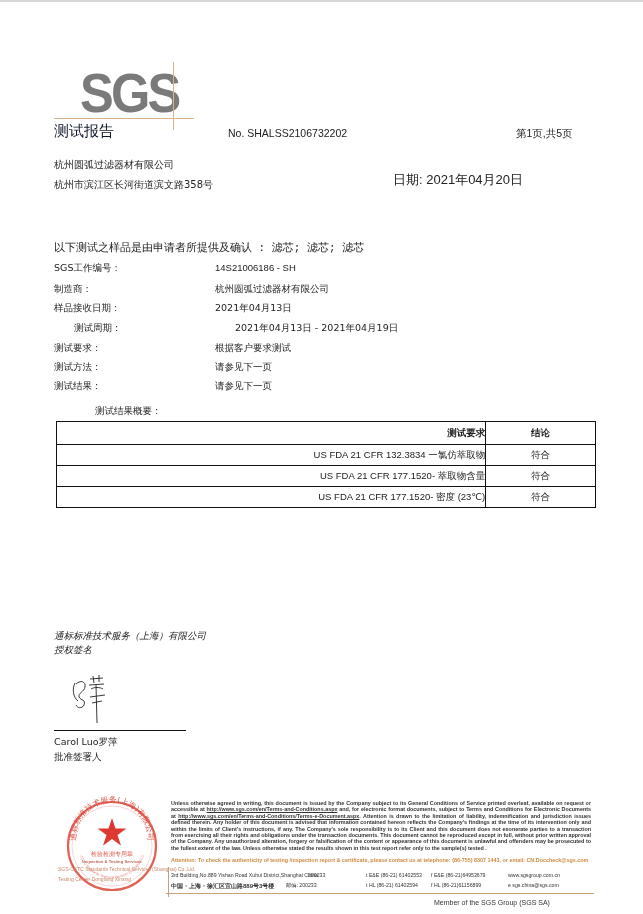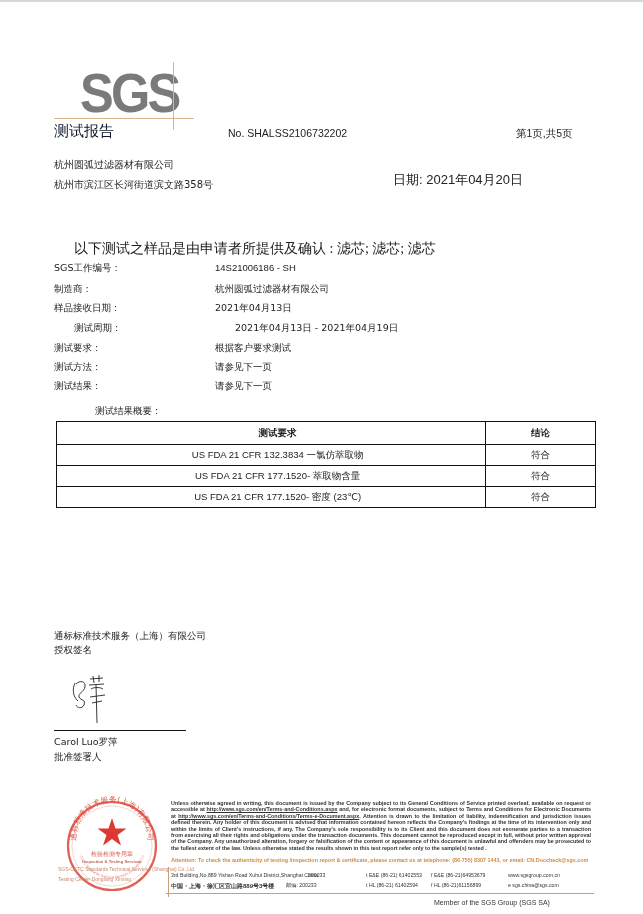--- a/index.html
+++ b/index.html
@@ -15,39 +15,39 @@
 
     
     .report-title { position: absolute; left: 54px; top: 122px; font-size: 15px; color: #0f172a; font-family: "DejaVu Sans", sans-serif; }
     .report-no { position: absolute; left: 228px; top: 127px; font-size: 10.5px; }
     .report-date { position: absolute; left: 393px; top: 127px; font-size: 13px; margin-top: 44px; }
     .report-page { position: absolute; left: 516px; top: 127px; font-size: 10.5px; }
 
     .client-name { position: absolute; left: 54px; top: 158px; font-size: 10px; font-family: "DejaVu Sans", sans-serif; }
     .client-addr { position: absolute; left: 54px; top: 178px; font-size: 10px; font-family: "DejaVu Sans", sans-serif; }
 
-    .sample-intro { position: absolute; left: 54px; top: 240px; font-size: 14px; font-family: Liberation Serif, serif; margin-left: 20px; }
+    .sample-intro { position: absolute; left: 54px; top: 240px; font-size: 11px; font-family: Liberation Mono, monospace; }
 
     .info-row { position: absolute; left: 54px; height: 14px; font-size: 9.5px; font-family: "DejaVu Sans", sans-serif; width: 560px; }
     .info-label { position: absolute; left: 0; top: 0; }
     .info-value { position: absolute; left: 161px; top: 0; }
 
     .summary-label { position: absolute; left: 54px; top: 405px; font-size: 9.5px; font-family: "DejaVu Sans", sans-serif; margin-left: 41px; }
 
     
     .result-table { position: absolute; left: 56px; top: 421px; width: 540px; border-collapse: collapse; font-size: 9.5px; }
     .result-table td, .result-table th { border: 1px solid #111; height: 21px; font-weight: normal; }
     .result-table th { height: 23px; }
-    .result-table .col-req { width: 430px; text-align: center; padding-left: 13px; }
+    .result-table .col-req { width: 430px; text-align: right; padding-left: 13px; }
     .result-table .col-con { width: 110px; text-align: center; font-family: "DejaVu Sans", sans-serif; }
     .result-table th.col-req { font-family: "DejaVu Sans", sans-serif; font-weight: bold; font-size: 9.5px; }
     .result-table th.col-con { font-weight: bold; }
 
     
-    .issuer { position: absolute; left: 54px; top: 629px; font-size: 9.5px; font-family: "DejaVu Sans", sans-serif; line-height: 14px; }
+    .issuer { position: absolute; left: 54px; top: 629px; font-size: 9.5px; font-family: "DejaVu Sans", sans-serif; line-height: 14px; font-style: italic; }
     .signature { position: absolute; left: 70px; top: 675px; width: 45px; height: 50px; }
     .sig-line { position: absolute; left: 54px; top: 730px; width: 132px; height: 1px; background: #111; }
     .signer { position: absolute; left: 54px; top: 734px; font-size: 9.5px; line-height: 15px; font-family: "DejaVu Sans", sans-serif; }
 
     
     .stamp { position: absolute; left: 62px; top: 796px; width: 100px; height: 100px; }
     .stamp-text-1 { position: absolute; left: 58px; top: 866px; font-size: 5px; color: #c98a6a; white-space: nowrap; }
     .stamp-text-2 { position: absolute; left: 58px; top: 876px; font-size: 5px; color: #c98a6a; white-space: nowrap; }
 
     .disclaimer { position: absolute; left: 171px; top: 800px; width: 420px; font-size: 5.4px; line-height: 6.4px; color: #333; text-align: justify; font-weight: bold; }

